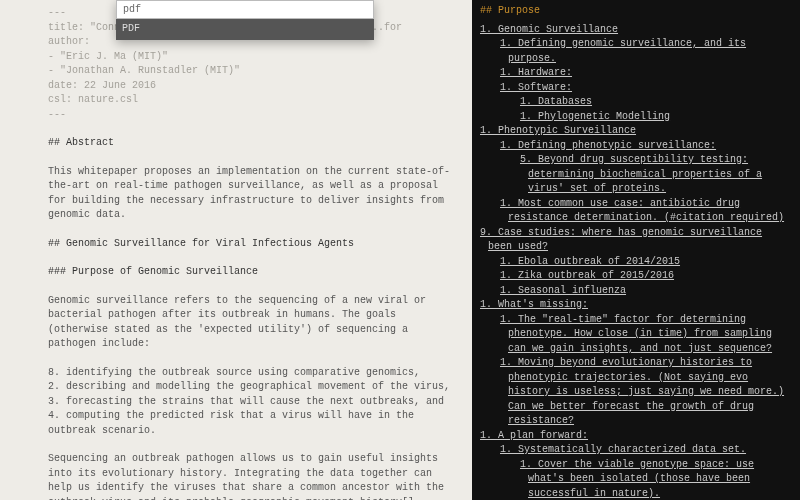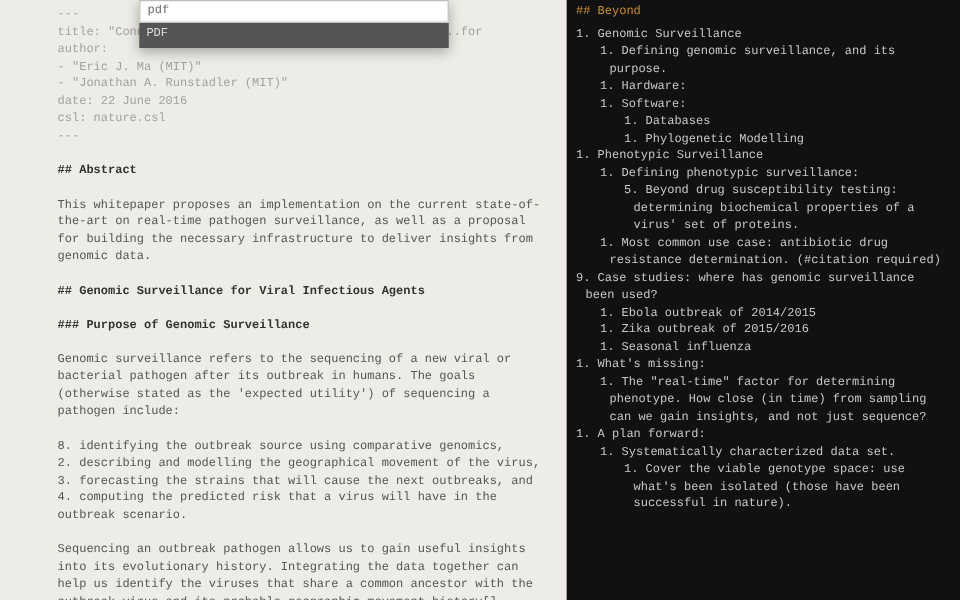--- a/index.html
+++ b/index.html
@@ -12,21 +12,21 @@
   .app { display: flex; width: 100%; height: 100%; }
   .editor {
     width: 59%; height: 100%;
     background: #eeece7;
     color: #555;
     position: relative;
     padding: 6px 14px 6px 48px;
     overflow: hidden;
   }
   .editor p { margin: 0; white-space: pre-wrap; }
-  .editor .h2, .editor .h3 { color: #333; font-weight: 700; }
+  .editor .h2, .editor .h3 { color: #333; font-weight: 400; }
   .editor .frontmatter { color: #a4a19a; }
   .editor .sep { height: 14px; }
   .palette {
     position: absolute; left: 116px; top: 0px;
     width: 258px;
     font-size: 10px;
     z-index: 10;
     box-shadow: 0 3px 10px rgba(0,0,0,0.3);
   }
   .palette-input {
@@ -47,21 +47,21 @@
   }
   .outline {
     width: 41%; height: 100%;
     background: #111;
     color: #c8c8c8;
     padding: 4px 8px;
     overflow: hidden;
   }
   .outline-title { color: #c98f2b; margin-bottom: 4px; }
   .outline ol { list-style: none; padding-left: 0; }
-  .outline li { white-space: normal; }
+  .outline li { white-space: normal; text-decoration: underline; }
   .outline li.l1 { padding-left: 8px; text-indent: -8px; }
   .outline li.l2 { padding-left: 28px; text-indent: -8px; }
   .outline li.l3 { padding-left: 48px; text-indent: -8px; }
 </style>
 </head>
 <body>
 
 <div class="app">
 
   <div class="editor">
@@ -99,37 +99,38 @@
         <p>8. identifying the outbreak source using comparative genomics,</p>
         <p>2. describing and modelling the geographical movement of the virus,</p>
         <p>3. forecasting the strains that will cause the next outbreaks, and</p>
         <p>4. computing the predicted risk that a virus will have in the outbreak scenario.</p>
         <div class="sep"></div>
         <p>Sequencing an outbreak pathogen allows us to gain useful insights into its evolutionary history. Integrating the data together can help us identify the viruses that share a common ancestor with the outbreak virus and its probable geographic movement history[].</p>
       </div>
   </div>
 
   <div class="outline">
-    <div class="outline-title">## Beyond</div>
+    <div class="outline-title">## Purpose</div>
     <ol id="outline-target">
         <li class="l1">1. Genomic Surveillance</li>
         <li class="l2">1. Defining genomic surveillance, and its purpose.</li>
         <li class="l2">1. Hardware:</li>
         <li class="l2">1. Software:</li>
         <li class="l3">1. Databases</li>
         <li class="l3">1. Phylogenetic Modelling</li>
         <li class="l1">1. Phenotypic Surveillance</li>
         <li class="l2">1. Defining phenotypic surveillance:</li>
         <li class="l3">5. Beyond drug susceptibility testing: determining biochemical properties of a virus' set of proteins.</li>
         <li class="l2">1. Most common use case: antibiotic drug resistance determination. (#citation required)</li>
         <li class="l1">9. Case studies: where has genomic surveillance been used?</li>
         <li class="l2">1. Ebola outbreak of 2014/2015</li>
         <li class="l2">1. Zika outbreak of 2015/2016</li>
         <li class="l2">1. Seasonal influenza</li>
         <li class="l1">1. What's missing:</li>
         <li class="l2">1. The "real-time" factor for determining phenotype. How close (in time) from sampling can we gain insights, and not just sequence?</li>
+        <li class="l2">1. Moving beyond evolutionary histories to phenotypic trajectories. (Not saying evo history is useless; just saying we need more.) Can we better forecast the growth of drug resistance?</li>
         <li class="l1">1. A plan forward:</li>
         <li class="l2">1. Systematically characterized data set.</li>
         <li class="l3">1. Cover the viable genotype space: use what's been isolated (those have been successful in nature).</li>
       </ol>
   </div>
 
 </div>
 
 </body></html>

